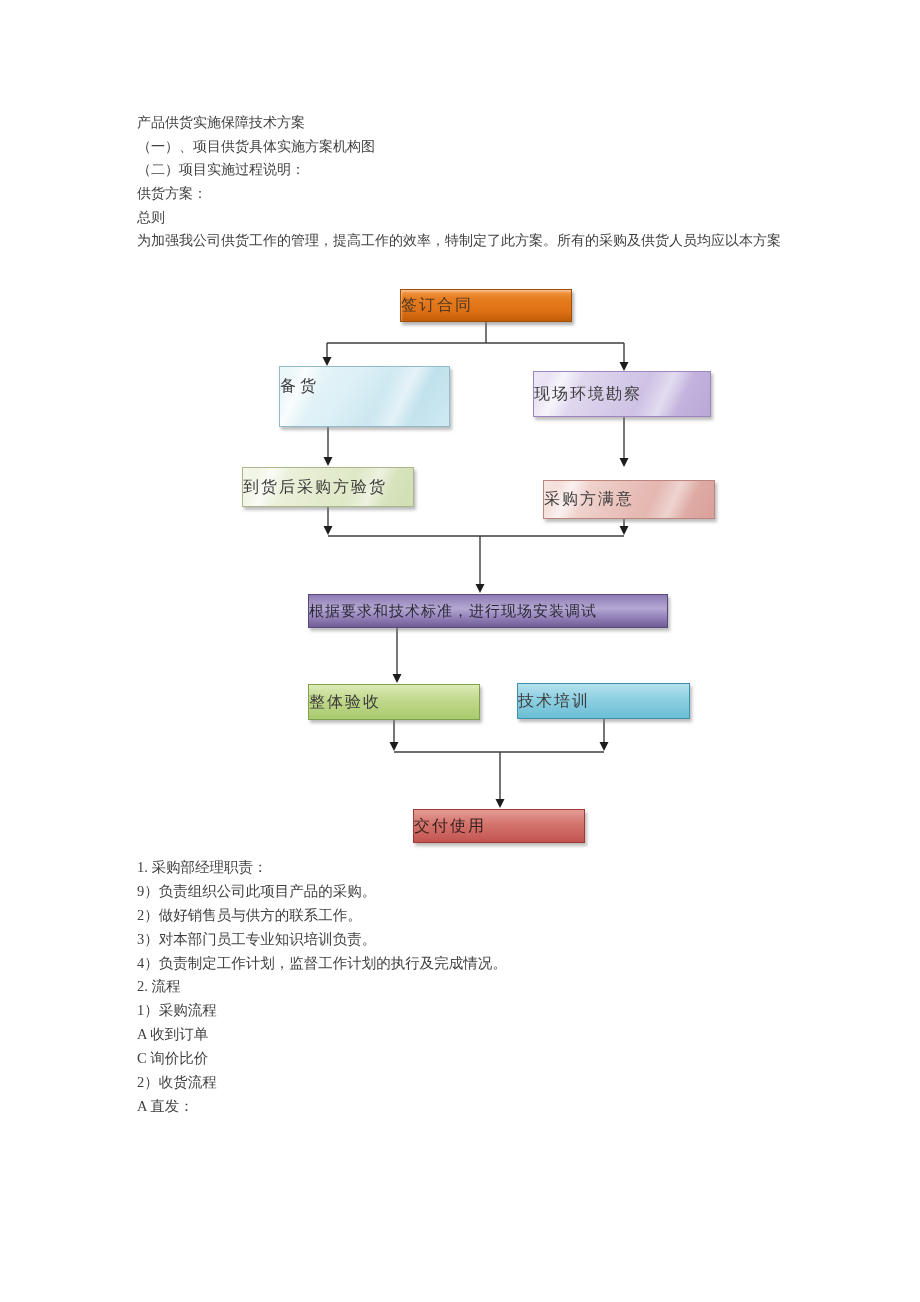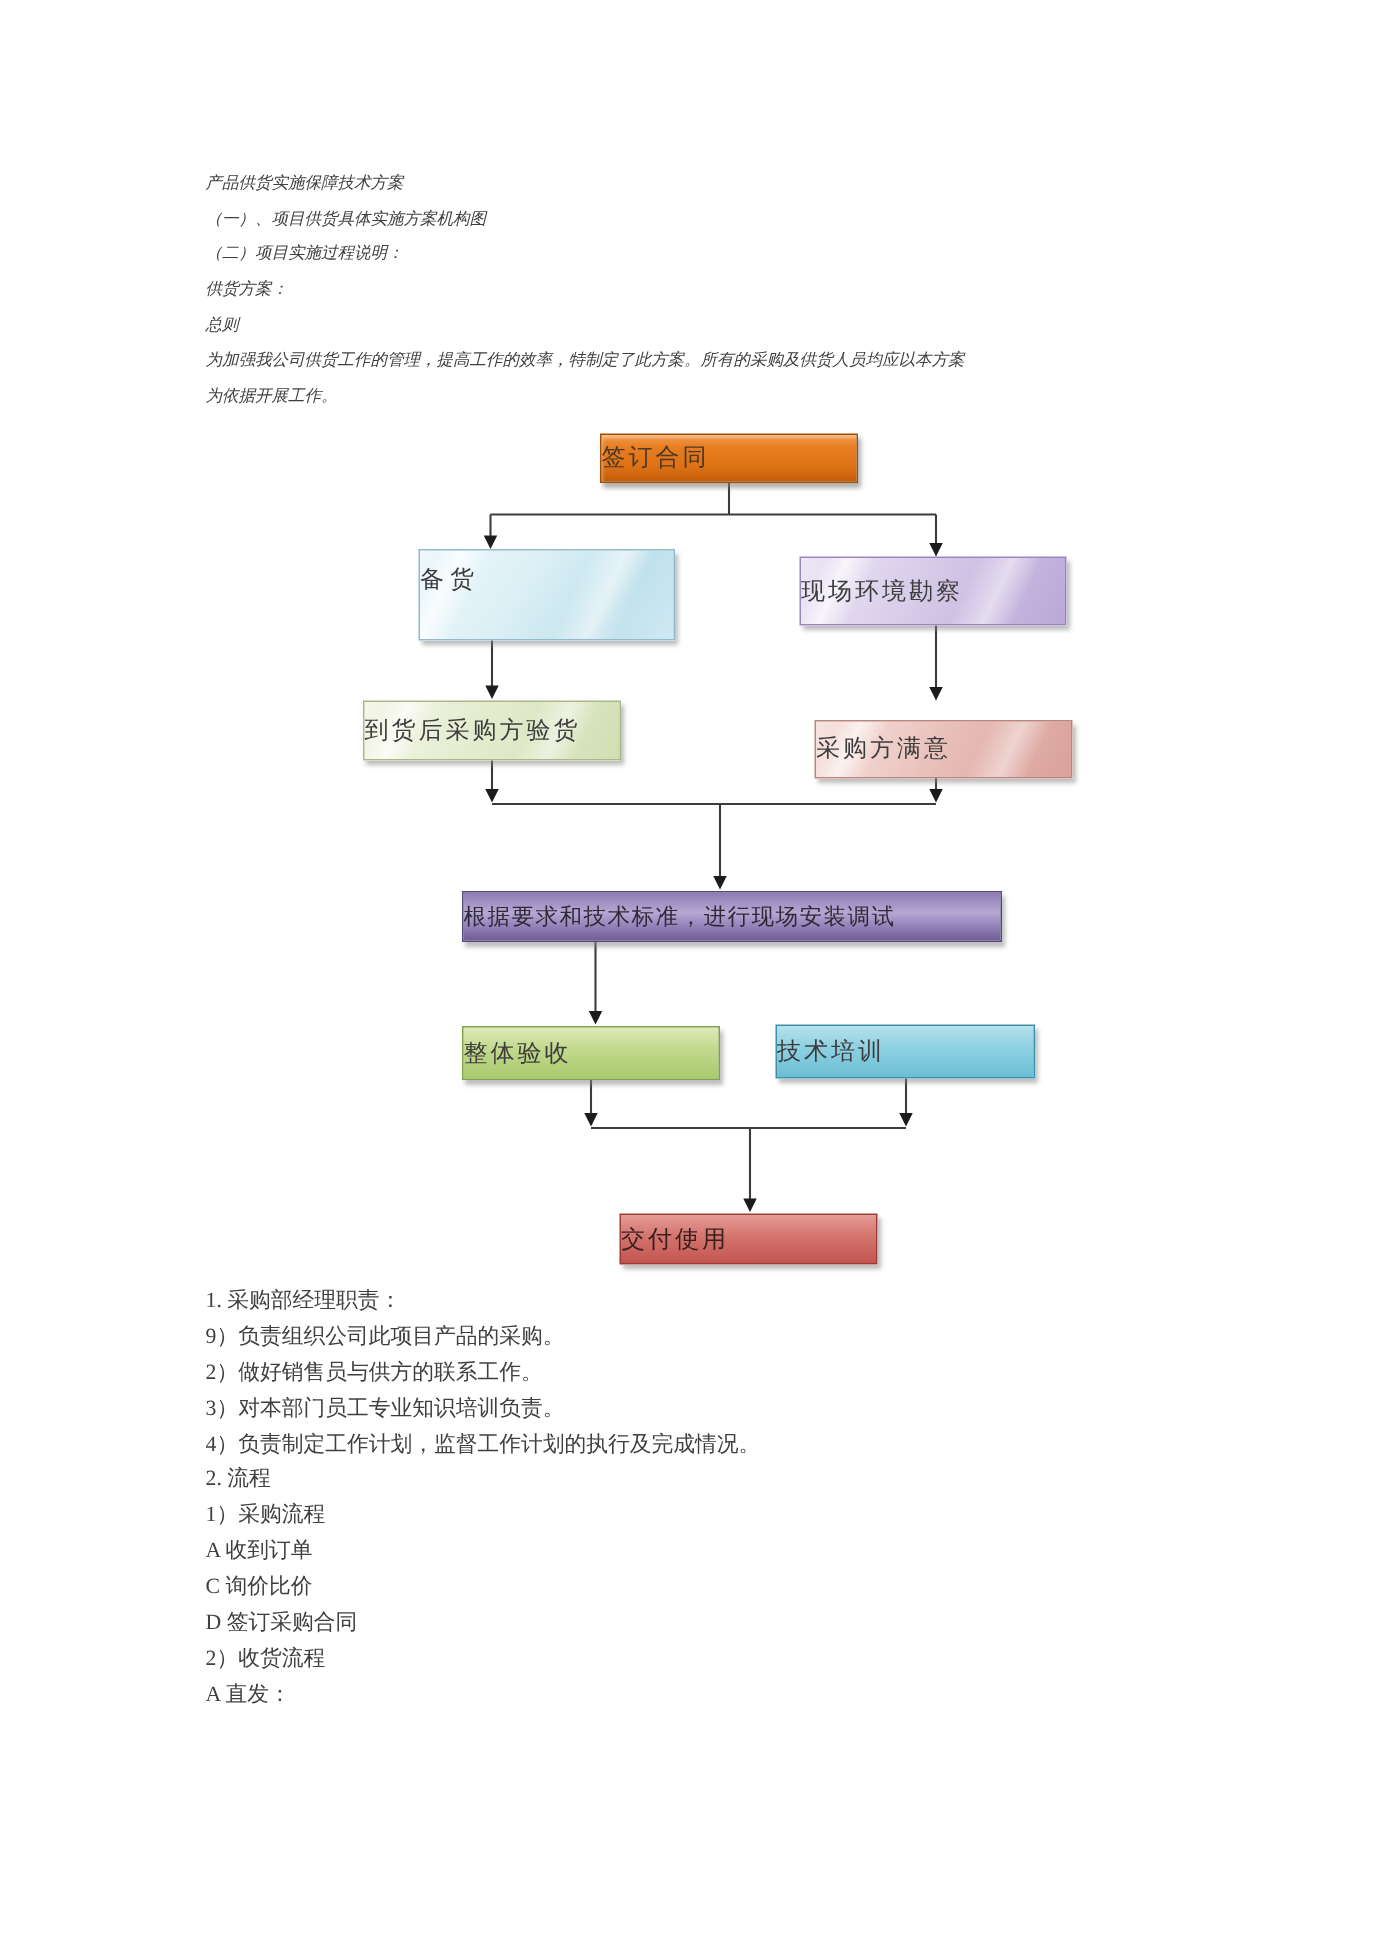--- a/index.html
+++ b/index.html
@@ -3,21 +3,21 @@
 <meta charset="utf-8">
 <style>
   html,body{margin:0;padding:0;background:#fff;}
   .page{
     position:relative;width:920px;height:1302px;background:#ffffff;
     font-family:"Liberation Serif","DejaVu Serif",serif;overflow:hidden;
   }
   
   .textblock{position:absolute;color:#3f3f3f;}
   .intro{left:137px;top:111px;width:700px;}
-  .intro .tline{height:23.7px;line-height:23.7px;font-size:11px;white-space:nowrap;font-style:italic;}
+  .intro .tline{height:23.7px;line-height:23.7px;font-size:14px;white-space:nowrap;}
   .notes{left:137px;top:856px;width:600px;}
   .notes .tline{height:23.9px;line-height:23.9px;font-size:14.5px;white-space:nowrap;}
   
   .node{
     position:absolute;box-sizing:border-box;display:flex;align-items:center;
     font-family:"Liberation Serif","DejaVu Serif",serif;font-size:16px;letter-spacing:2px;
     color:#3d3d3d;box-shadow:2px 3px 3px rgba(135,135,135,.55);
   }
   .n-sign{
     background:linear-gradient(180deg,#f2994a 0%,#e67d20 28%,#de7114 68%,#c25d08 100%);
@@ -71,21 +71,20 @@
 
 <div class="page">
 
   <div class="textblock intro">
     <div class="tline">产品供货实施保障技术方案</div>
     <div class="tline">（一）、项目供货具体实施方案机构图</div>
     <div class="tline">（二）项目实施过程说明：</div>
     <div class="tline">供货方案：</div>
     <div class="tline">总则</div>
     <div class="tline">为加强我公司供货工作的管理，提高工作的效率，特制定了此方案。所有的采购及供货人员均应以本方案</div>
-    <div class="tline">为依据开展工作。</div>
   </div>
 
   <svg class="connectors" width="920" height="1302" viewBox="0 0 920 1302">
     <g stroke="#3c3c3c" stroke-width="1.4" fill="none">
       <line x1="486" y1="322" x2="486" y2="343"></line>
       <line x1="327" y1="343" x2="624" y2="343"></line>
       <line x1="327" y1="343" x2="327" y2="358"></line>
       <line x1="624" y1="343" x2="624" y2="363"></line>
       <line x1="328" y1="427" x2="328" y2="458"></line>
       <line x1="624" y1="417" x2="624" y2="459"></line>
@@ -153,18 +152,17 @@
   <div class="textblock notes">
     <div class="tline">1. 采购部经理职责：</div>
     <div class="tline">9）负责组织公司此项目产品的采购。</div>
     <div class="tline">2）做好销售员与供方的联系工作。</div>
     <div class="tline">3）对本部门员工专业知识培训负责。</div>
     <div class="tline">4）负责制定工作计划，监督工作计划的执行及完成情况。</div>
     <div class="tline">2. 流程</div>
     <div class="tline">1）采购流程</div>
     <div class="tline">A 收到订单</div>
     <div class="tline">C 询价比价</div>
-    <div class="tline">D 签订采购合同</div>
     <div class="tline">2）收货流程</div>
     <div class="tline">A 直发：</div>
   </div>
 
 </div>
 
 </body></html>

